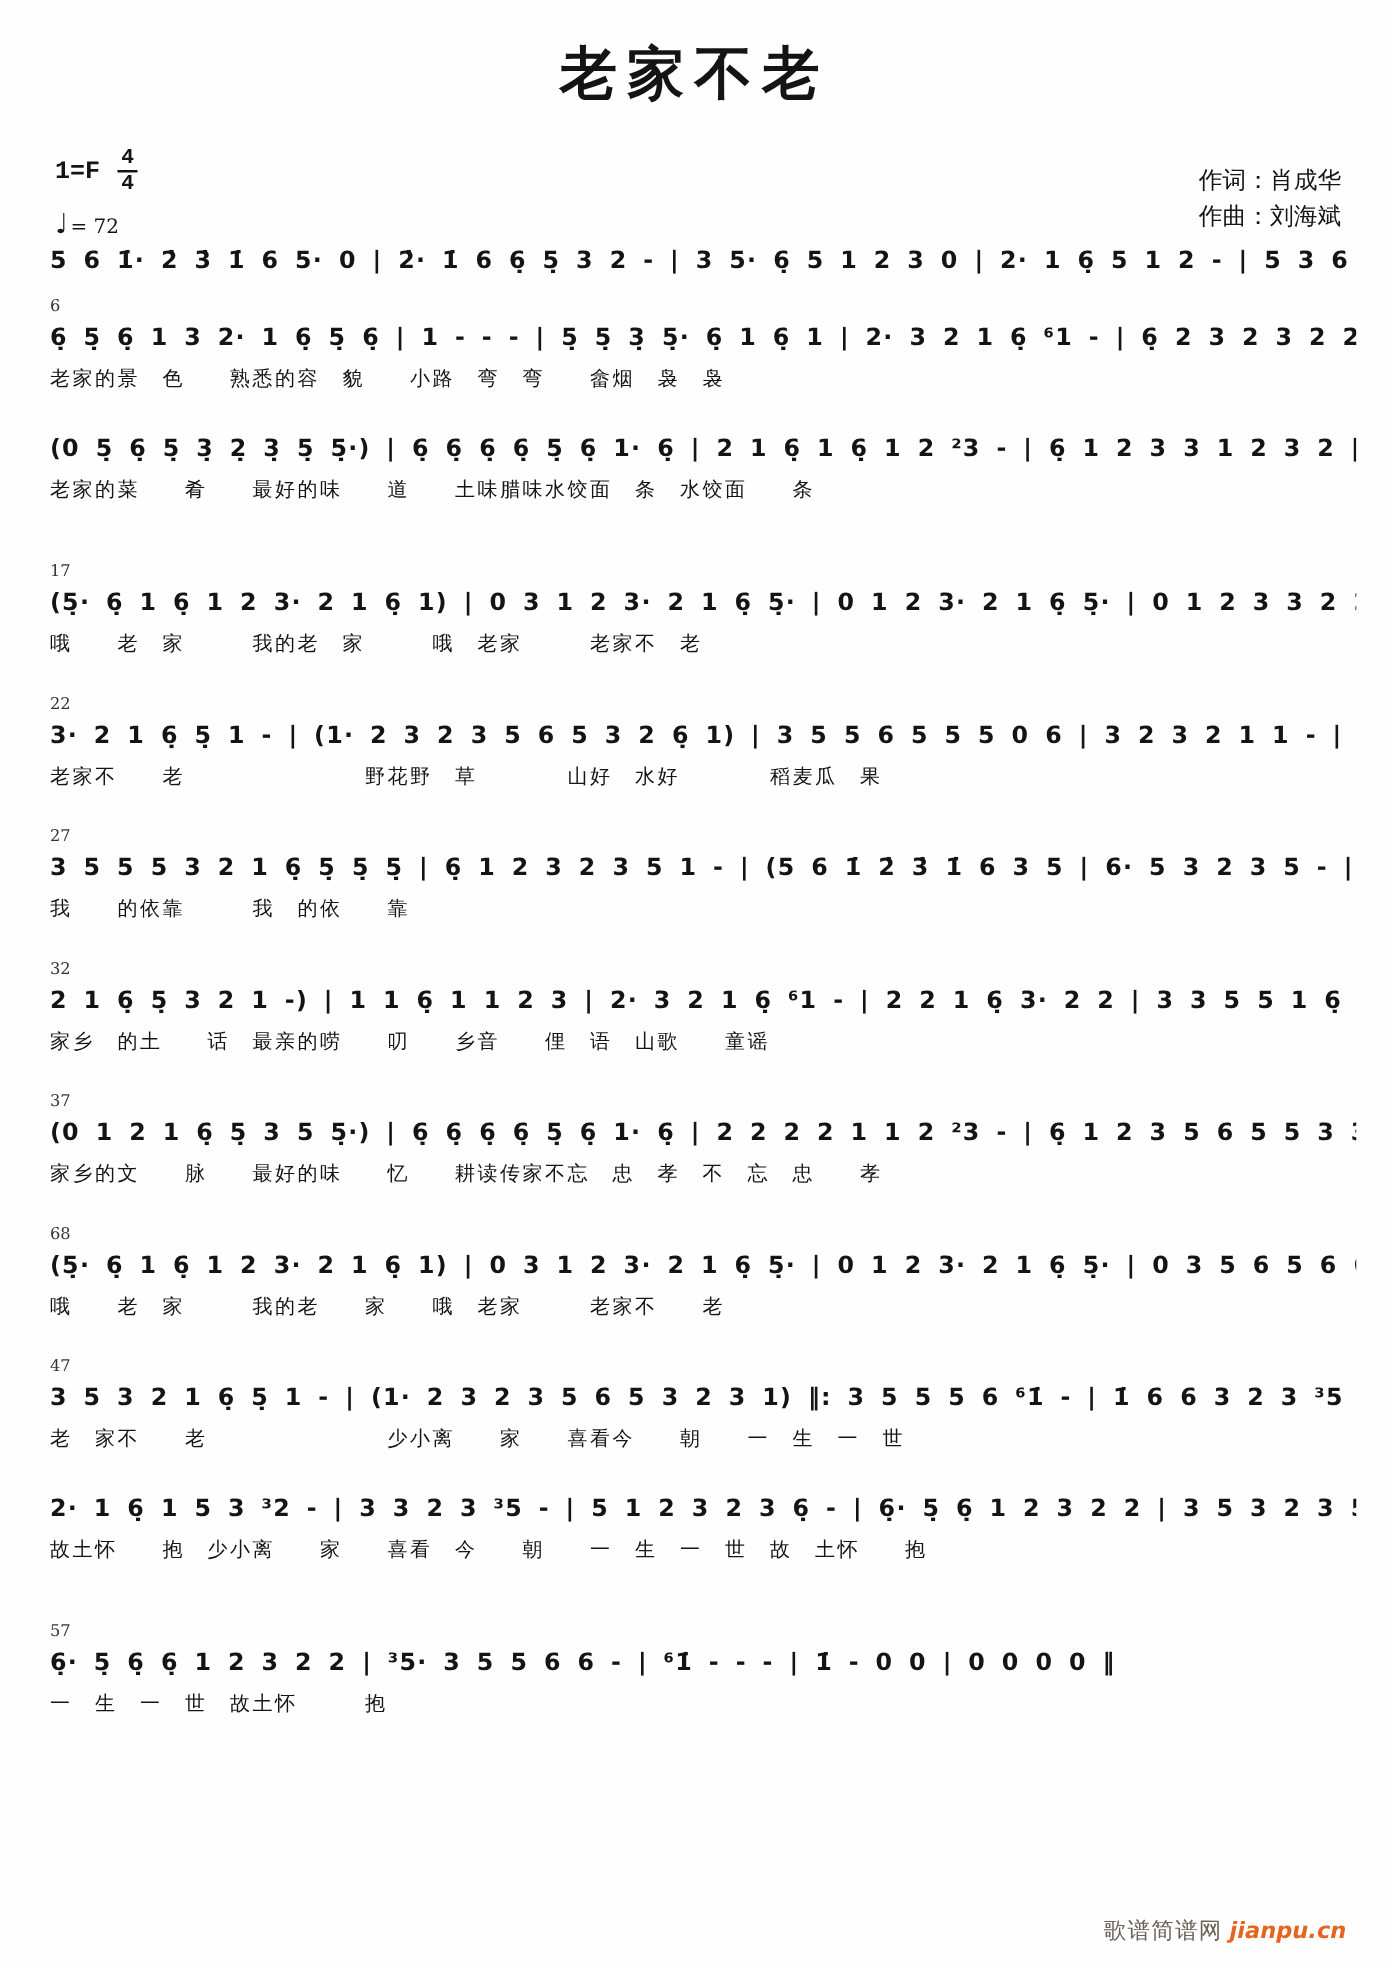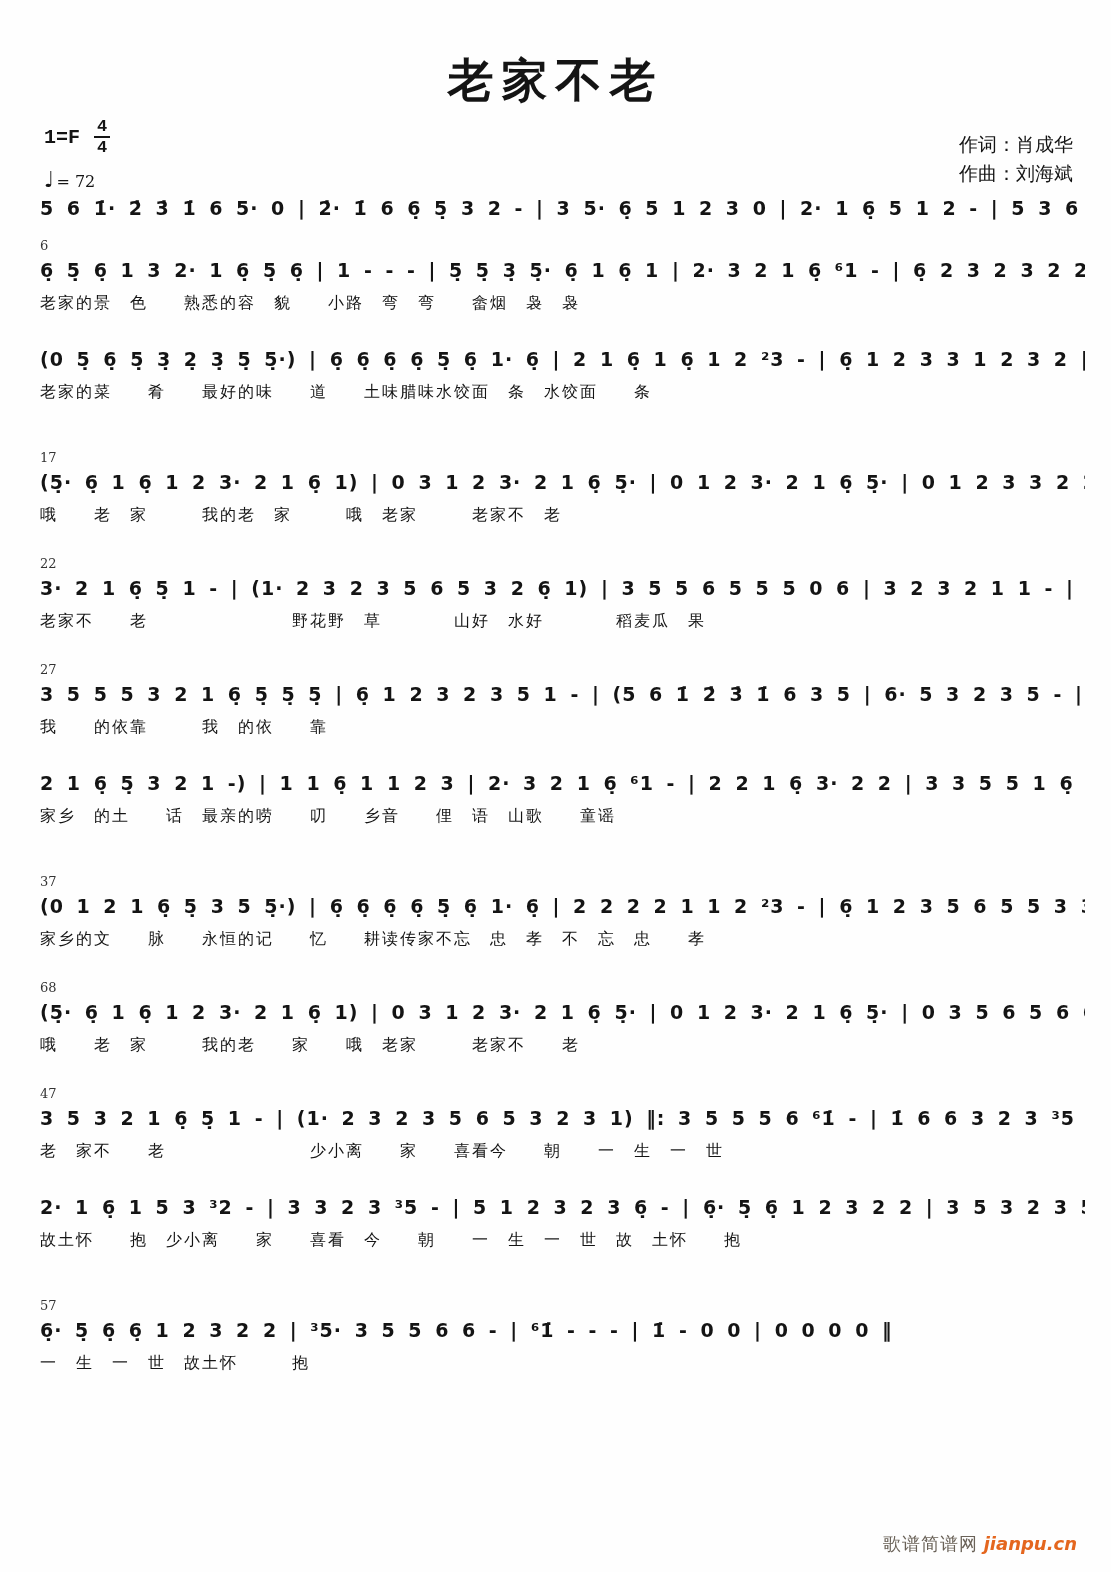--- a/index.html
+++ b/index.html
@@ -8,21 +8,21 @@
     position:relative;
     width:1111px; height:1572px;
     margin:0 auto;
     background:#fefefe;
     color:#141414;
     font-family:"DejaVu Serif", serif;
     overflow:hidden;
   }
   .score-title {
     text-align:center;
-    padding-top:50px;
+    padding-top:28px;
     font-size:46px;
     font-weight:bold;
     letter-spacing:8px;
     font-family:"DejaVu Serif", serif;
   }
   .meta {
     position:absolute; left:44px; top:118px;
     font-size:20px; font-weight:bold;
   }
   .meta .keyrow { display:flex; align-items:center; gap:14px;font-family:Liberation Mono, monospace; }
@@ -123,27 +123,28 @@
         <div class="mnum">22</div>
         <div class="notation">3· 2 1 6̣ 5̣ 1 - | (1· 2 3 2 3 5 6 5 3 2 6̣ 1) | 3 5 5 6 5 5 5 0 6 | 3 2 3 2 1 1 - | 5 1 1 6̣ 1 2 2 - |</div>
         <div class="lyrics">老家不　　老　　　　　　　　野花野　草　　　　山好　水好　　　　稻麦瓜　果</div>
       </div>
       <div class="system">
         <div class="mnum">27</div>
         <div class="notation">3 5 5 5 3 2 1 6̣ 5̣ 5̣ 5̣ | 6̣ 1 2 3 2 3 5 1 - | (5 6 1̇ 2̇ 3̇ 1̇ 6 3 5 | 6· 5 3 2 3 5 - | 6 5 6 1̇ 6 5 3 2· 3 5̣ 6̣ 2 3 |</div>
         <div class="lyrics">我　　的依靠　　　我　的依　　靠</div>
       </div>
       <div class="system">
+        <div class="mnum">32</div>
         <div class="notation">2 1 6̣ 5̣ 3 2 1 -) | 1 1 6̣ 1 1 2 3 | 2· 3 2 1 6̣ ⁶1 - | 2 2 1 6̣ 3· 2 2 | 3 3 5 5 1 6̣ 6̣ 5̣ 5̣· |</div>
         <div class="lyrics">家乡　的土　　话　最亲的唠　　叨　　乡音　　俚　语　山歌　　童谣</div>
       </div>
       <div class="system">
         <div class="mnum">37</div>
         <div class="notation">(0 1 2 1 6̣ 5̣ 3 5 5̣·) | 6̣ 6̣ 6̣ 6̣ 5̣ 6̣ 1· 6̣ | 2 2 2 2 1 1 2 ²3 - | 6̣ 1 2 3 5 6 5 5 3 3 | 5· 3 2 5 6̣ 1 - |</div>
-        <div class="lyrics">家乡的文　　脉　　永恒的记　　忆　　耕读传家不忘　忠　孝　不　忘　忠　　孝</div>
+        <div class="lyrics">家乡的文　　脉　　最好的味　　忆　　耕读传家不忘　忠　孝　不　忘　忠　　孝</div>
       </div>
       <div class="system">
         <div class="mnum">68</div>
         <div class="notation">(5̣· 6̣ 1 6̣ 1 2 3· 2 1 6̣ 1) | 0 3 1 2 3· 2 1 6̣ 5̣· | 0 1 2 3· 2 1 6̣ 5̣· | 0 3 5 6 5 6 6 0 3 6 | 5· 3 5 1 1 3 ³2 - |</div>
         <div class="lyrics">哦　　老　家　　　我的老　　家　　哦　老家　　　老家不　　老</div>
       </div>
       <div class="system">
         <div class="mnum">47</div>
         <div class="notation">3 5 3 2 1 6̣ 5̣ 1 - | (1· 2 3 2 3 5 6 5 3 2 3 1) ‖: 3 5 5 5 6 ⁶1̇ - | 1̇ 6 6 3 2 3 ³5 - | 5̣· 6̣ 1̇ 1̇ 6 5 6 5 3 |</div>
         <div class="lyrics">老　家不　　老　　　　　　　　少小离　　家　　喜看今　　朝　　一　生　一　世</div>

